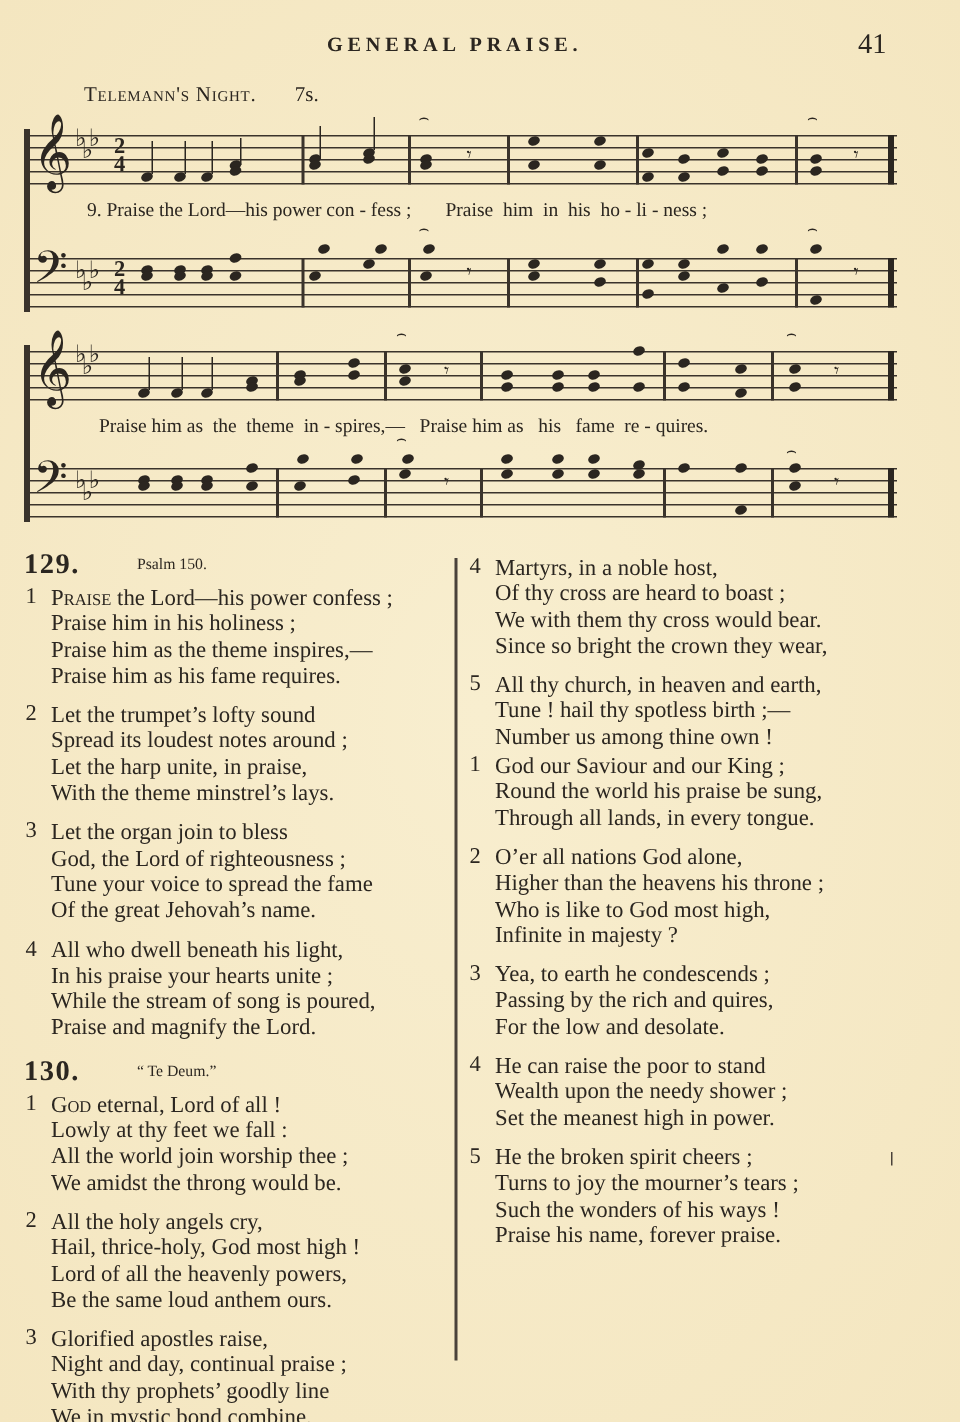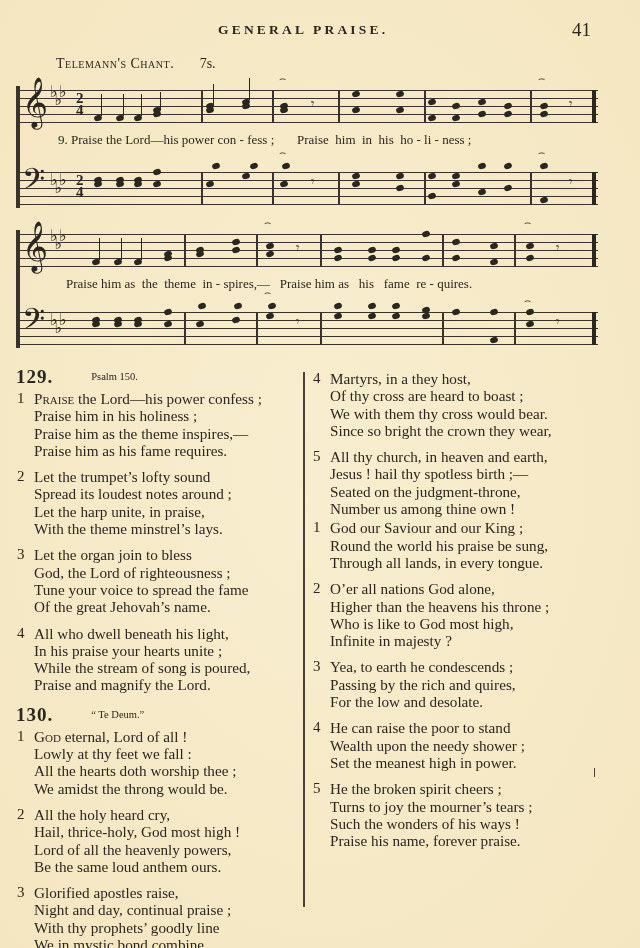--- a/index.html
+++ b/index.html
@@ -51,21 +51,21 @@
 </style>
 </head>
 <body>
 
 <div class="running-head">
   <span class="running-title">GENERAL PRAISE.</span>
   <span class="page-number">41</span>
 </div>
 
 <div class="tune-head">
-  <span class="tune-name">Telemann's Chant.</span>
+  <span class="tune-name">Telemann's Night.</span>
   <span class="tune-meter">7s.</span>
 </div>
 
 <div class="system" style="top:84px;height:130px;">
   <div class="system-bracket" style="top:2px;height:122px;"></div>
   <div class="staff" style="top:6px;">
     <div class="line" style="top:0"></div>
       <div class="line" style="top:8px"></div>
       <div class="line" style="top:16px"></div>
       <div class="line" style="top:24px"></div>
@@ -299,54 +299,53 @@
   </div>
 
   <div style="margin-left:-18px;margin-top:10px;">
     <span class="hymn-number">130.</span>
     <span class="hymn-source">“ Te Deum.”</span>
   </div>
   <div class="stanza" style="margin-top:2px;">
     <span class="stanza-num">1</span>
     <div class="vline"><span class="sc">God</span><span> eternal, Lord of all !</span></div>
     <div class="vline">Lowly at thy feet we fall :</div>
-    <div class="vline">All the hearts doth worship thee ;</div>
+    <div class="vline">All the world join worship thee ;</div>
     <div class="vline">We amidst the throng would be.</div>
   </div>
   <div class="stanza">
     <span class="stanza-num">2</span>
-    <div class="vline">All the holy heard cry,</div>
+    <div class="vline">All the holy angels cry,</div>
     <div class="vline">Hail, thrice-holy, God most high !</div>
     <div class="vline">Lord of all the heavenly powers,</div>
     <div class="vline">Be the same loud anthem ours.</div>
   </div>
   <div class="stanza">
     <span class="stanza-num">3</span>
     <div class="vline">Glorified apostles raise,</div>
     <div class="vline">Night and day, continual praise ;</div>
     <div class="vline">With thy prophets’ goodly line</div>
     <div class="vline">We in mystic bond combine.</div>
   </div>
 </div>
 
 <div class="divider"></div>
 
 <div class="column" style="left:330px;top:370px;">
   <div class="stanza" style="margin-top:0;">
     <span class="stanza-num">4</span>
-    <div class="vline">Martyrs, in a they host,</div>
+    <div class="vline">Martyrs, in a noble host,</div>
     <div class="vline">Of thy cross are heard to boast ;</div>
     <div class="vline">We with them thy cross would bear.</div>
     <div class="vline">Since so bright the crown they wear,</div>
   </div>
   <div class="stanza">
     <span class="stanza-num">5</span>
     <div class="vline">All thy church, in heaven and earth,</div>
-    <div class="vline">Jesus ! hail thy spotless birth ;—</div>
-    <div class="vline">Seated on the judgment-throne,</div>
+    <div class="vline">Tune ! hail thy spotless birth ;—</div>
     <div class="vline">Number us among thine own !</div>
   </div>
 
   <div class="stanza" style="margin-top:2px;">
     <span class="stanza-num">1</span>
     <div class="vline">God our Saviour and our King ;</div>
     <div class="vline">Round the world his praise be sung,</div>
     <div class="vline">Through all lands, in every tongue.</div>
   </div>
   <div class="stanza">

